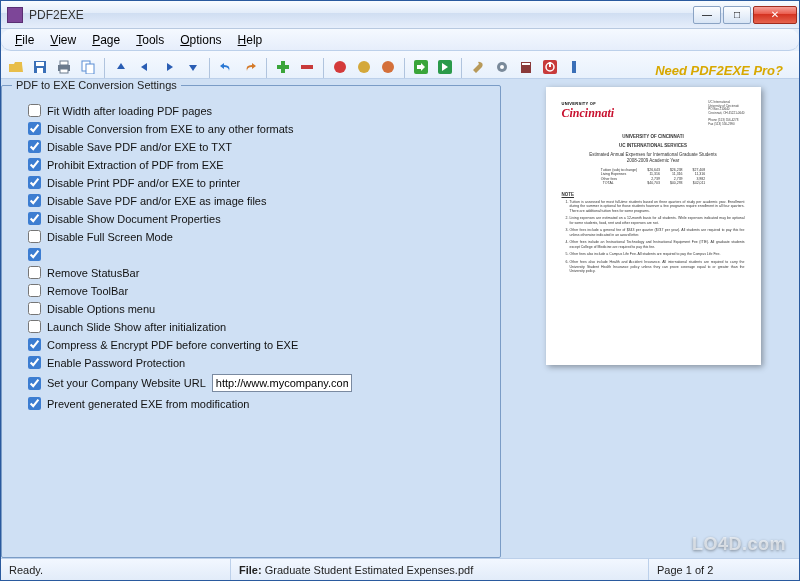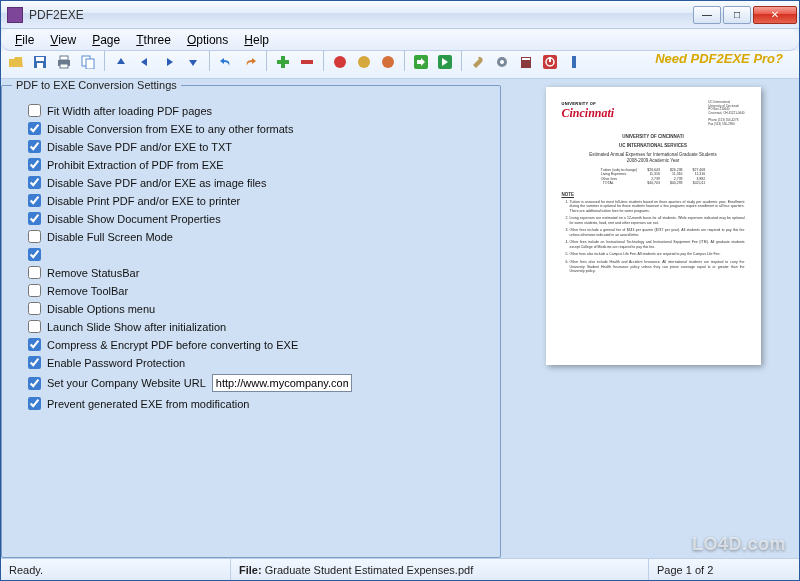--- a/index.html
+++ b/index.html
@@ -11,21 +11,21 @@
 .titlebar .app-icon { width: 16px; height: 16px; background: #7d4698; border: 1px solid #5a2f73; margin-right: 6px; }
 .titlebar .title { font-size: 12px; color: #333; flex: 1; }
 .win-btns { display: flex; gap: 2px; }
 .win-btn { width: 28px; height: 18px; border: 1px solid #8aa3c4; border-radius: 2px; background: linear-gradient(#fbfdff, #d8e5f5); font-size: 10px; display: flex; align-items: center; justify-content: center; cursor: pointer; }
 .win-btn.close { background: linear-gradient(#f5a19a, #ea5a4a 45%, #d43321 46%, #e6634e); border-color: #a02c1e; color: #fff; width: 44px; }
 
 .menubar { height: 22px; background: linear-gradient(#f5f9ff, #e6eefb); border-bottom: 1px solid #bcd0ea; display: flex; align-items: center; padding-left: 6px; font-size: 12px; border-radius: 10px; }
 .menubar .mitem { padding: 2px 8px; cursor: pointer; }
 .menubar .mitem u { text-decoration: underline; }
 
-.toolbar { height: 28px; background: linear-gradient(#f5f9ff, #e8f1fc); border-bottom: 1px solid #bcd0ea; display: flex; align-items: flex-start; padding: 0 4px; gap: 2px; }
+.toolbar { height: 28px; background: linear-gradient(#f5f9ff, #e8f1fc); border-bottom: 1px solid #bcd0ea; display: flex; align-items: flex-end; padding: 0 4px; gap: 2px; }
 .tbtn { width: 22px; height: 22px; display: flex; align-items: center; justify-content: center; cursor: pointer; border-radius: 2px; }
 .tsep { width: 1px; height: 20px; background: #b0c4de; margin: 0 3px; }
 .promo { margin-left: auto; font-size: 13px; font-weight: bold; font-style: italic; color: #d8a800; padding-right: 12px; }
 
 .content { flex: 1; display: flex; background: #cfe0f4; gap: 6px; overflow: hidden; }
 .settings-panel { width: 500px; background: #cfe0f4; }
 .settings-panel fieldset { border: 1px solid #7a9cc6; border-radius: 2px; padding: 8px 10px 10px; background: transparent; height: 100%; }
 .settings-panel legend { font-size: 11px; padding: 0 4px; color: #222; }
 .setting-row { display: flex; align-items: center; font-size: 11px; color: #111; margin: 5px 0 5px 16px; gap: 6px; }
 .setting-row input[type=checkbox] { width: 13px; height: 13px; accent-color: #3c7dd1; }
@@ -66,21 +66,21 @@
       <div class="win-btn">—</div>
       <div class="win-btn">□</div>
       <div class="win-btn close">✕</div>
     </div>
   </div>
 
   <div class="menubar">
     <div class="mitem"><u>F</u><span>ile</span></div>
     <div class="mitem"><u>V</u><span>iew</span></div>
     <div class="mitem"><u>P</u><span>age</span></div>
-    <div class="mitem"><u>T</u><span>three</span></div>
+    <div class="mitem"><u>T</u><span>ools</span></div>
     <div class="mitem"><u>O</u><span>ptions</span></div>
     <div class="mitem"><u>H</u><span>elp</span></div>
   </div>
 
   <div class="toolbar" id="toolbar">
     <div class="tbtn">
         <svg width="16" height="14">
           <path d="M1 4 L6 4 L7 2 L14 2 L14 4 L15 12 L1 12 Z" fill="#e8be4a"></path>
         </svg>
       </div>
@@ -226,25 +226,25 @@
             <div class="setting-row">
               <input type="checkbox" checked="" style="">
               <span>Disable Save PDF and/or EXE to TXT</span>
             </div>
             <div class="setting-row">
               <input type="checkbox" checked="" style="">
               <span>Prohibit Extraction of PDF from EXE</span>
             </div>
             <div class="setting-row">
               <input type="checkbox" checked="" style="">
+              <span>Disable Print PDF and/or EXE to printer</span>
+            </div>
+            <div class="setting-row">
+              <input type="checkbox" checked="" style="">
               <span>Disable Save PDF and/or EXE as image files</span>
-            </div>
-            <div class="setting-row">
-              <input type="checkbox" checked="" style="">
-              <span>Disable Print PDF and/or EXE to printer</span>
             </div>
             <div class="setting-row">
               <input type="checkbox" checked="" style="">
               <span>Disable Show Document Properties</span>
             </div>
             <div class="setting-row">
               <input type="checkbox" style="">
               <span>Disable Full Screen Mode</span>
             </div>
             <div class="setting-row">

